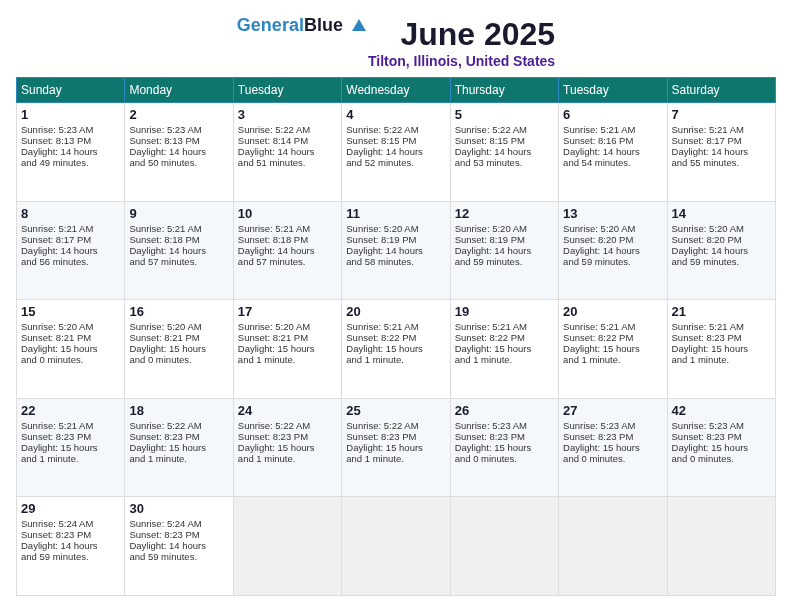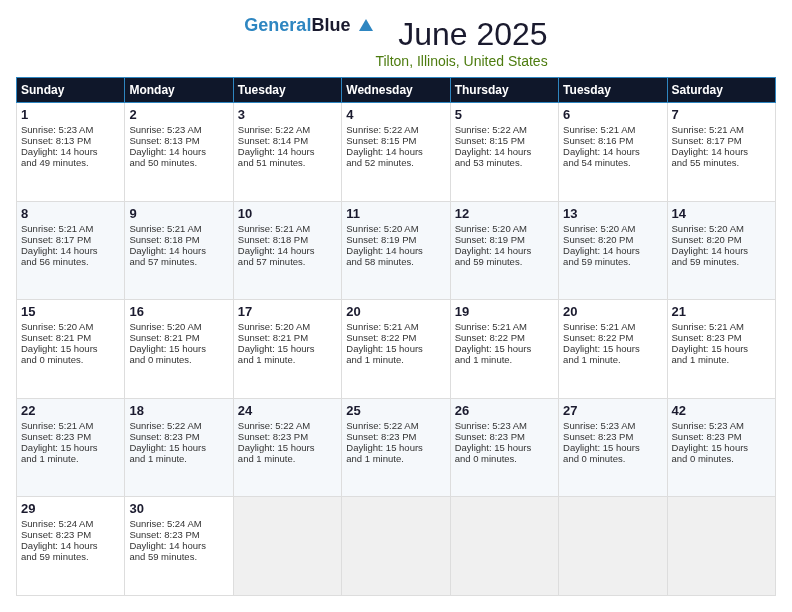--- a/index.html
+++ b/index.html
@@ -25,40 +25,40 @@
     }
     .logo {
       display: flex;
       align-items: center;
     }
     .title-block {
       text-align: right;
     }
     .title-block h1 {
       font-size: 32px;
-      font-weight: normal;
+      font-weight: bold;
       color: #1a1a2e;
     }
     .title-block h2 {
       font-size: 14px;
-      color: #4d7c0f;
-      font-weight: normal;
+      color: #4c1d95;
+      font-weight: bold;
     }
     .calendar {
       flex: 1;
       border: 1px solid #ccc;
       border-collapse: collapse;
       width: 100%;
       table-layout: fixed;
     }
     .calendar thead tr th {
-      background: #0f172a;
+      background: #0f766e;
       color: #fff;
       font-size: 12px;
-      font-weight: bold;
+      font-weight: normal;
       padding: 5px 4px;
       text-align: left;
       border: 1px solid #2e86c1;
     }
     .calendar tbody tr td {
       vertical-align: top;
       font-size: 9.5px;
       color: #333;
       padding: 4px 4px;
       border: 1px solid #ddd;

